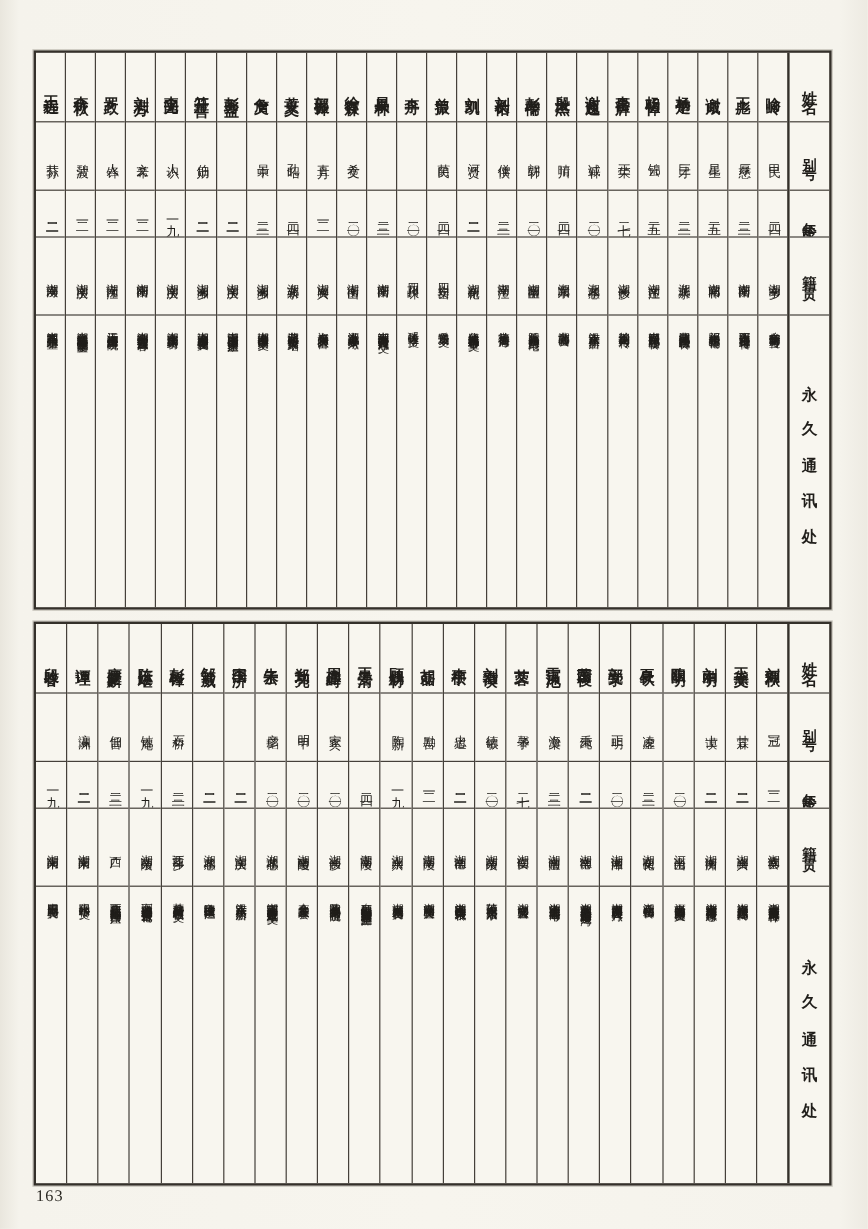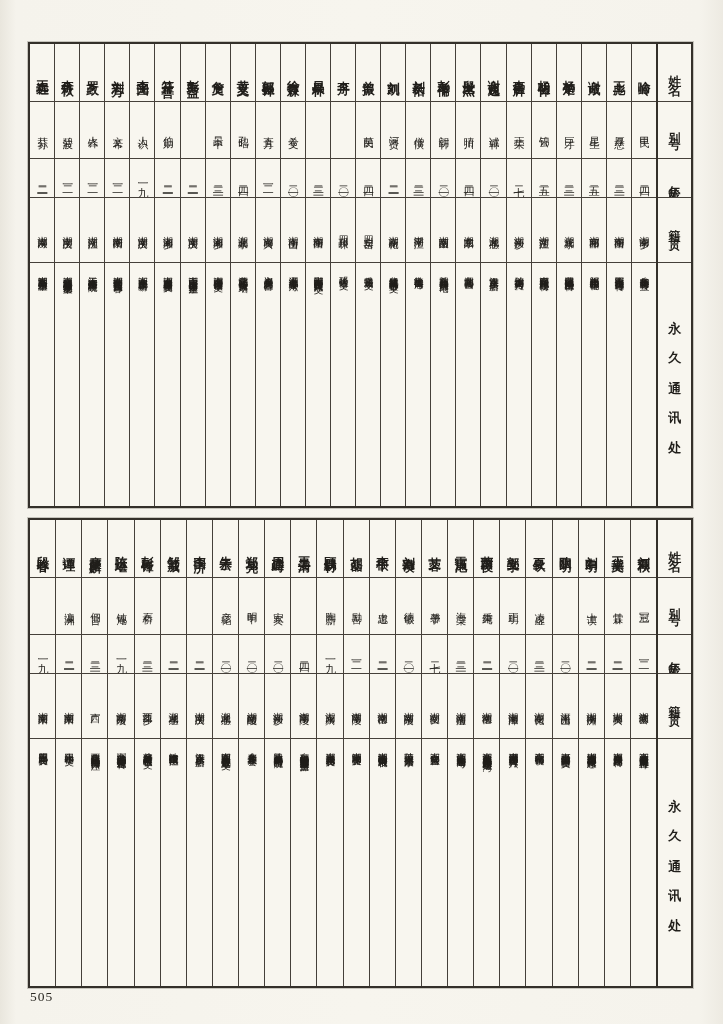--- a/index.html
+++ b/index.html
@@ -452,15 +452,15 @@
       </div>
       <div class="col person-col">
         <div class="cell name">段吟春</div>
         <div class="cell alias"></div>
         <div class="cell age">一九</div>
         <div class="cell origin">湖南耒阳</div>
         <div class="cell address">耒阳肥田义昌和转</div>
       </div>
     </div>
 
-  <div class="page-number">505</div>
+  <div class="page-number">163</div>
 
 </div>
 
 </body></html>

